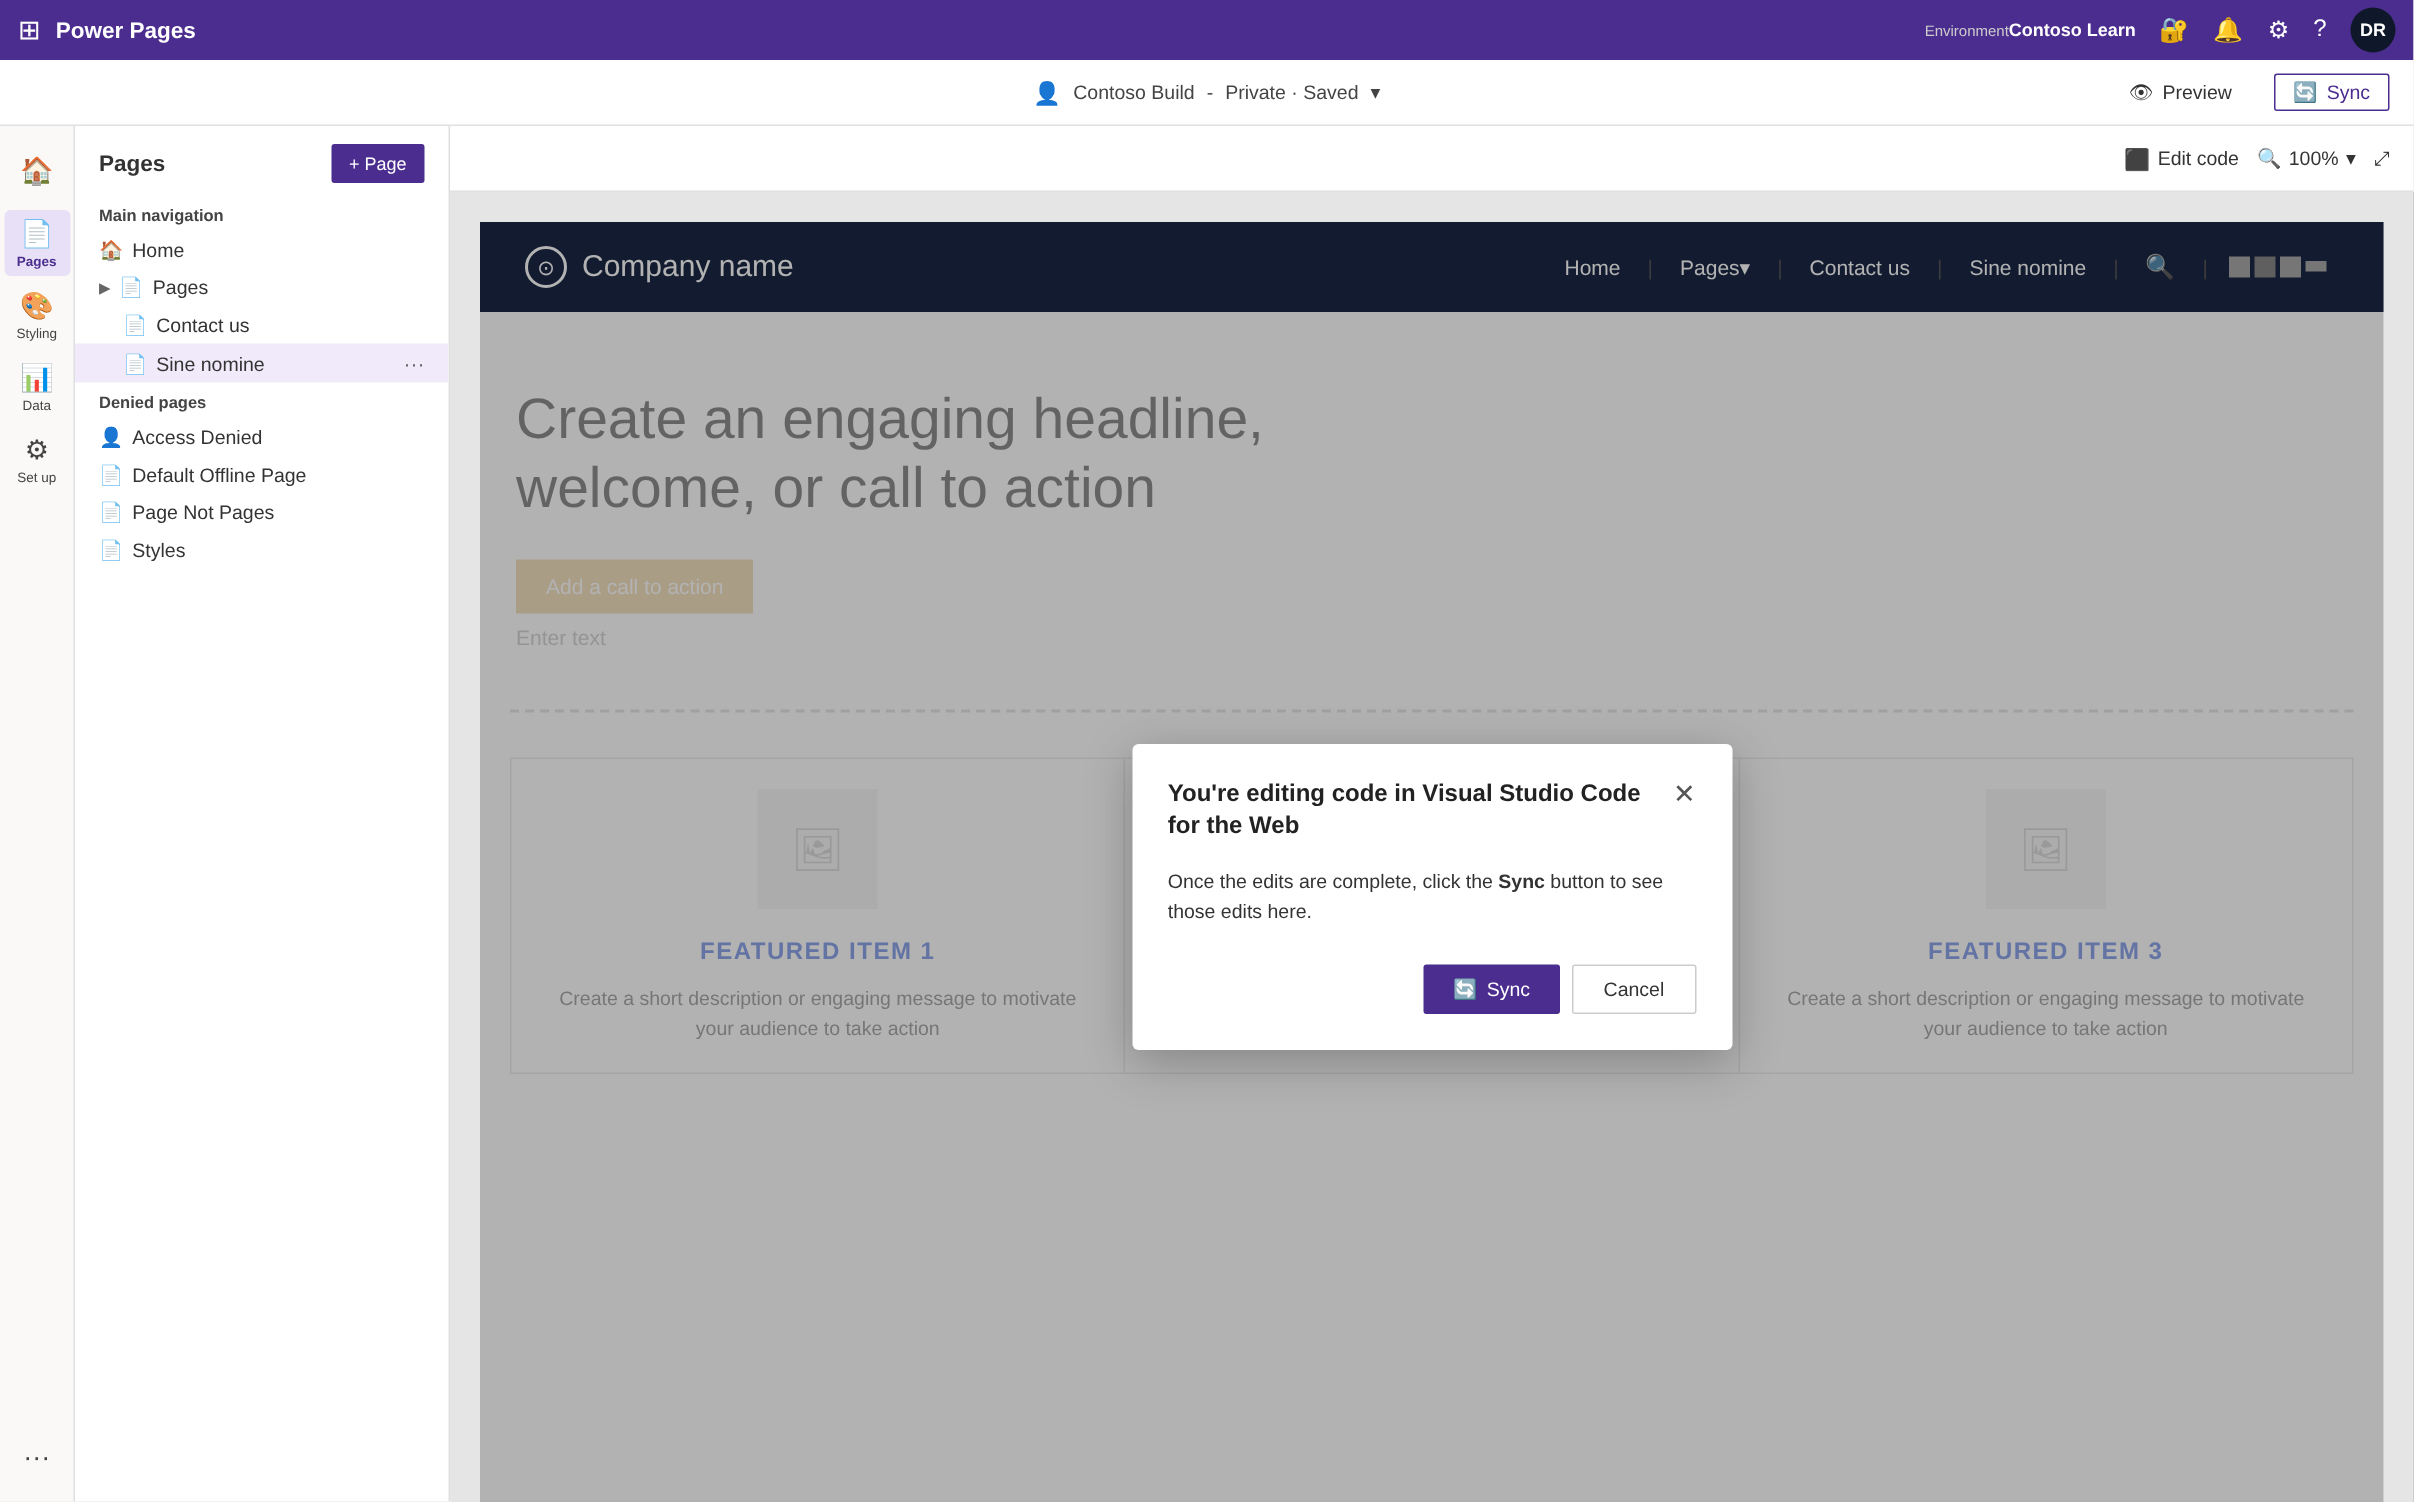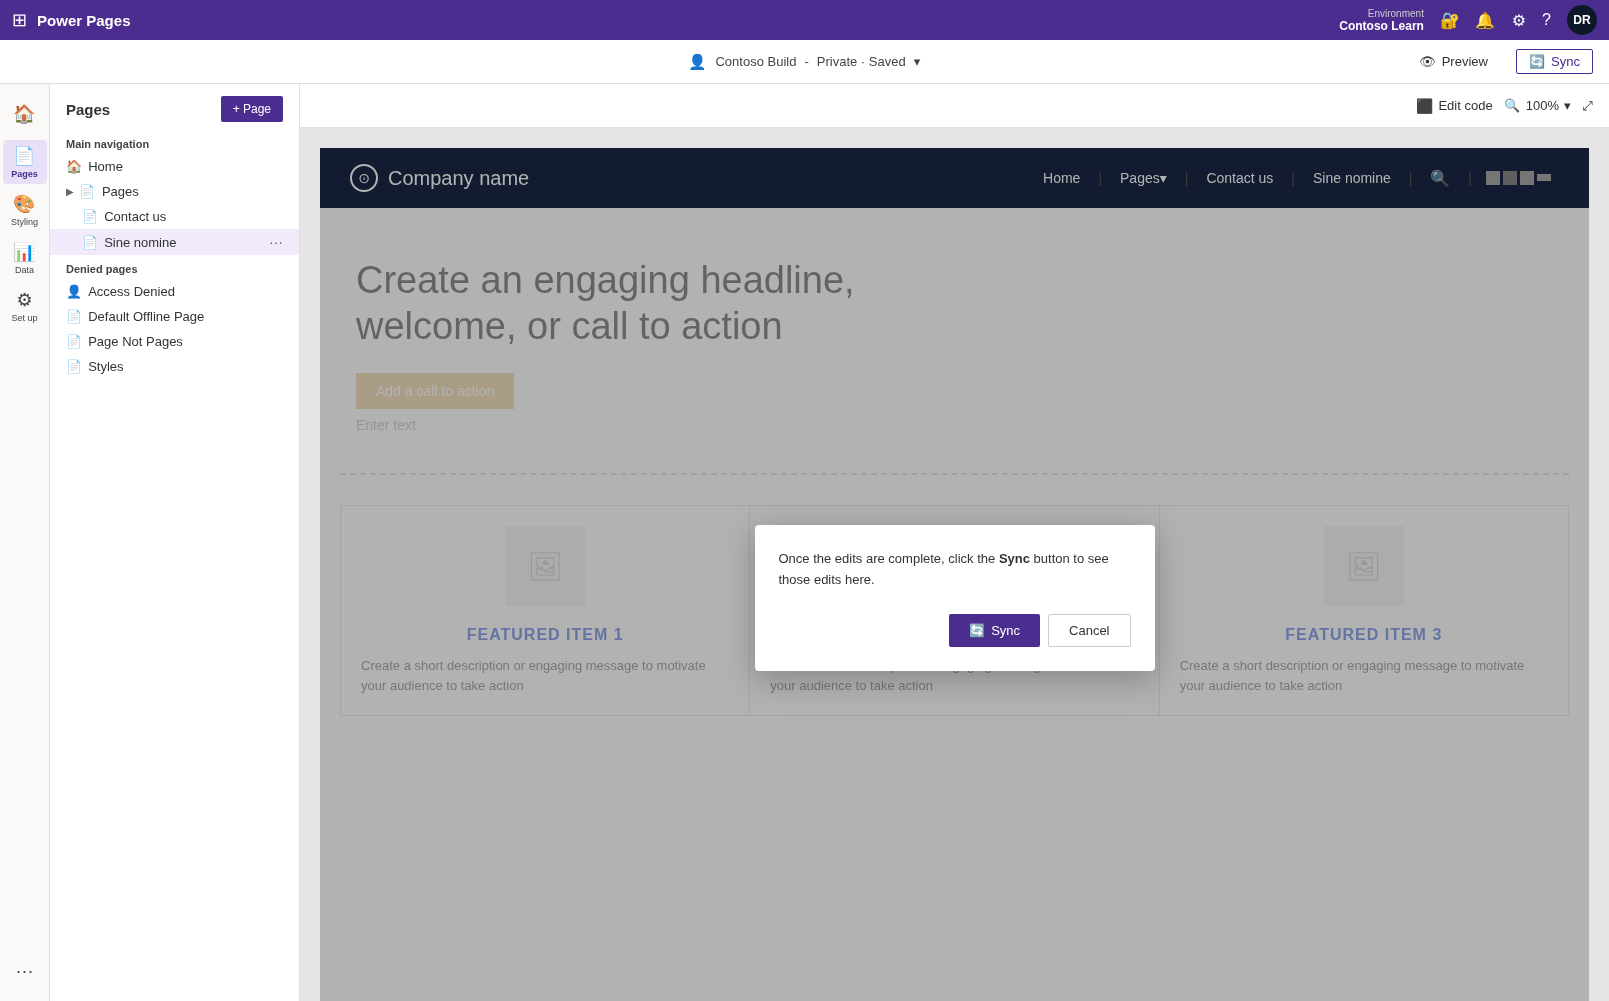--- a/index.html
+++ b/index.html
@@ -12,21 +12,21 @@
       display: flex;
       align-items: center;
       padding: 0 12px;
       gap: 10px;
       flex-shrink: 0;
     }
     .top-bar-grid-icon { color: white; font-size: 18px; cursor: pointer; }
     .top-bar-title { color: white; font-size: 15px; font-weight: 600; }
     .top-bar-spacer { flex: 1; }
     .top-bar-right { display: flex; align-items: center; gap: 16px; }
-    .top-bar-env { display: flex; flex-direction: column; align-items: flex-end; }
+    .top-bar-env { display: flex; flex-direction: row; align-items: flex-end; }
     .top-bar-env-label { color: #ccc; font-size: 10px; }
     .top-bar-env-name { color: white; font-size: 12px; font-weight: 600; }
     .top-bar-icon { color: white; font-size: 16px; cursor: pointer; }
     .top-bar-avatar {
       width: 30px; height: 30px; border-radius: 50%;
       background: #0f172a; color: white; font-size: 12px; font-weight: 700;
       display: flex; align-items: center; justify-content: center; cursor: pointer;
     }
 
     
@@ -171,21 +171,21 @@
     }
     .site-logo { display: flex; align-items: center; gap: 10px; color: white; font-size: 20px; font-weight: 400; }
     .site-logo-circle { width: 28px; height: 28px; border-radius: 50%; border: 2px solid white; display: flex; align-items: center; justify-content: center; color: white; font-size: 14px; }
     .site-nav-links { margin-left: auto; display: flex; align-items: center; gap: 6px; color: white; font-size: 14px; }
     .site-nav-link { padding: 4px 12px; cursor: pointer; }
     .site-nav-sep { color: #555; }
     .site-nav-search { font-size: 16px; padding: 4px 12px; cursor: pointer; }
     .site-nav-blocks { display: flex; gap: 3px; padding: 4px 8px; }
 
     
-    .site-hero { padding: 50px 36px 30px; }
+    .site-hero { padding: 50px 24px 30px; }
     .site-hero-title { font-size: 38px; font-weight: 400; color: #222; line-height: 1.2; max-width: 500px; }
     .site-hero-cta {
       margin-top: 24px;
       background: #d4860a; color: white; border: none;
       padding: 10px 20px; font-size: 14px; cursor: pointer; opacity: 0.5;
     }
     .site-hero-text { margin-top: 8px; color: #555; font-size: 14px; opacity: 0.5; }
 
     
     .site-divider { border: none; border-top: 2px dashed #ccc; margin: 10px 20px; }
@@ -196,21 +196,21 @@
       flex: 1; display: flex; flex-direction: column; align-items: center;
       padding: 20px; border: 1px solid #ddd;
     }
     .site-feature + .site-feature { border-left: none; }
     .site-feature-img {
       width: 80px; height: 80px; background: #f0f0f0;
       display: flex; align-items: center; justify-content: center;
       font-size: 28px; color: #bbb; margin-bottom: 20px;
     }
     .site-feature-title { font-size: 16px; font-weight: 700; letter-spacing: 1px; color: #1d4ed8; margin-bottom: 12px; text-align: center; }
-    .site-feature-desc { font-size: 13px; color: #555; line-height: 1.5; }
+    .site-feature-desc { font-size: 13px; color: #555; text-align: center; line-height: 1.5; }
 
     
     .modal-overlay {
       position: absolute;
       top: 0; left: 0; right: 0; bottom: 0;
       background: rgba(0,0,0,0.3);
       display: flex; align-items: center; justify-content: center;
       z-index: 100;
     }
 
@@ -434,20 +434,24 @@
           </div>
           <div class="site-feature">
             <div class="site-feature-img">🖼</div>
             <div class="site-feature-title">FEATURED ITEM 3</div>
             <div class="site-feature-desc">Create a short description or engaging message to motivate your audience to take action</div>
           </div>
         </div>
 
         <div class="modal-overlay">
           <div class="modal">
+            <div class="modal-header">
+              <div class="modal-title">You're editing code in Visual Studio Code for the Web</div>
+              <button class="modal-close">✕</button>
+            </div>
             <div class="modal-body">
               <span>Once the edits are complete, click the </span><strong>Sync</strong><span> button to see those edits here.</span>
             </div>
             <div class="modal-footer">
               <button class="modal-btn-primary">
                 <span>🔄</span>
                 <span>Sync</span>
               </button>
               <button class="modal-btn-secondary">Cancel</button>
             </div>

